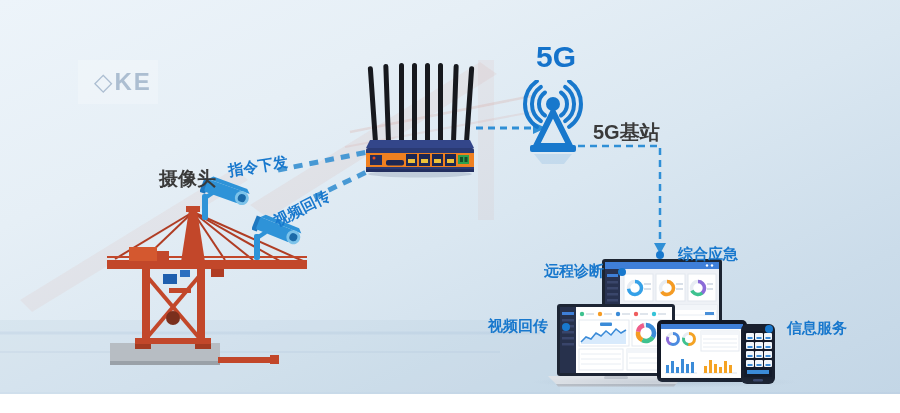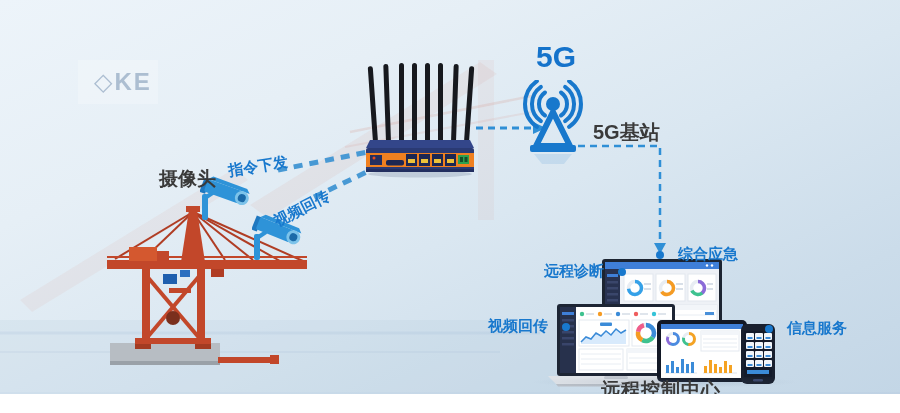--- a/index.html
+++ b/index.html
@@ -349,15 +349,14 @@
   </div>
   <div class="abs func" style="left:488px;top:317px;">
     <span>视频回传</span>
     <span class="dot"></span>
   </div>
   <div class="abs func" style="left:765px;top:319px;">
     <span class="dot"></span>
     <span>信息服务</span>
   </div>
 
-  <div class="abs lbl-dark" style="left:601px;top:377px;font-size:19px;letter-spacing:1px;">远程控制中心</div>
 
 </div>
 
 </body></html>

